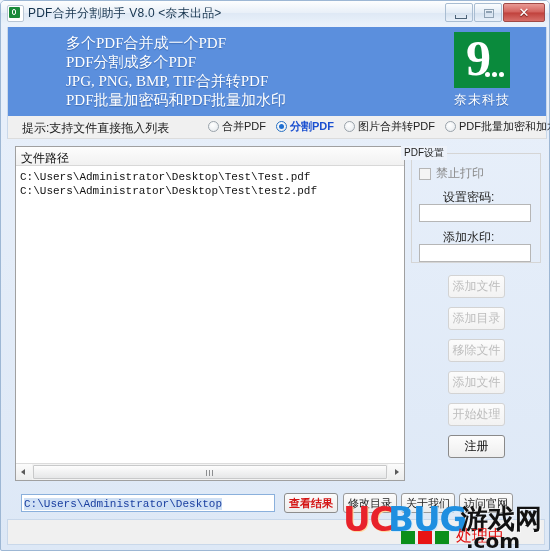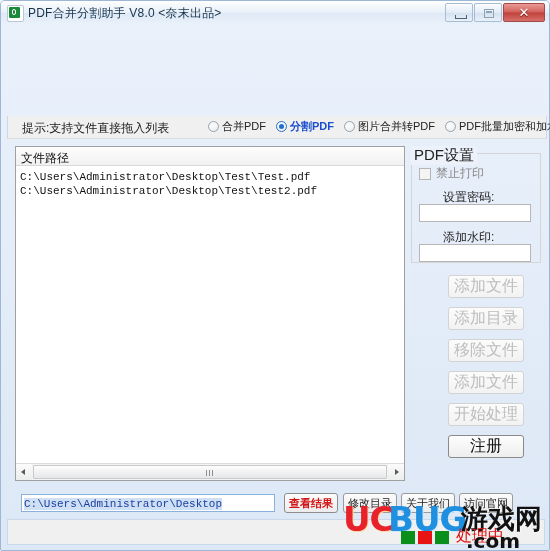--- a/index.html
+++ b/index.html
@@ -162,40 +162,40 @@
     content:"";position:absolute;left:50%;top:4px;margin-left:-4px;
     width:8px;height:6px;
     background:repeating-linear-gradient(to right,#8d8f91 0 1px,transparent 1px 3px);
   }
   
   .group{
     position:absolute;left:410px;top:152px;width:130px;height:110px;
     border:1px solid #d5d5d5;box-sizing:border-box;
   }
   .group-title{
-    position:absolute;left:410px;top:145px;background:#edf2fa;
-    padding:0 3px;font-size:15px;color:#222;
+    position:absolute;left:400px;top:145px;background:#edf2fa;
+    padding:0 3px;font-size:10px;color:#222;
   }
   .chk-row{position:absolute;left:418px;top:164px;display:flex;align-items:center;}
   .chkbox{
     width:12px;height:12px;box-sizing:border-box;
     border:1px solid #b5b5b5;background:#f4f4f4;margin-right:5px;flex:none;
   }
   .chk-label{font-size:12px;color:#8a8a8a;}
   .fld-label{position:absolute;font-size:12px;color:#222;margin-left:24px;}
   .fld{
     position:absolute;height:18px;width:112px;box-sizing:border-box;
     border:1px solid #b6b6b6;background:#ffffff;
   }
   .btncol{position:absolute;left:447px;top:274px;width:57px;}
   .btn{
-    width:76px;height:23px;margin-bottom:9px;box-sizing:border-box;
+    width:57px;height:23px;margin-bottom:9px;box-sizing:border-box;
     border:1px solid #d3d3d3;border-radius:3px;
     background:linear-gradient(#fcfcfc,#f2f2f2);
-    color:#bdbdbd;font-size:16px;
+    color:#bdbdbd;font-size:12px;
     display:flex;align-items:center;justify-content:center;
   }
   .btn.enabled{border:1px solid #8a8a8a;color:#111;
     background:linear-gradient(#fdfdfd,#eeeeee);}
   
   .bottombar{
     position:absolute;left:6px;top:492px;width:538px;height:24px;
   }
   .pathfield{
     position:absolute;left:14px;top:1px;width:254px;height:18px;
@@ -262,20 +262,39 @@
         </div>
       <div class="wbtn">
           <span class="g-max"></span>
         </div>
       <div class="wbtn close">
           <span class="g-close">✕</span>
         </div>
     </div>
   </div>
 
+  <div class="banner">
+    <div class="banner-lines">
+      <div>多个PDF合并成一个PDF</div>
+      <div>PDF分割成多个PDF</div>
+      <div>JPG, PNG, BMP, TIF合并转PDF</div>
+      <div>PDF批量加密码和PDF批量加水印</div>
+    </div>
+    <div class="logo-wrap">
+      <div class="logo-box">
+        <div class="logo-nine">9</div>
+        <div class="logo-dots">
+            <span></span>
+            <span></span>
+            <span></span>
+          </div>
+      </div>
+      <div class="logo-cap">奈末科技</div>
+    </div>
+  </div>
 
   <div class="tiprow">
     <div class="tiptext">提示:支持文件直接拖入列表</div>
     <div class="radios">
       <div class="radio">
         <span class="rdot"></span>
         <span class="rlabel">合并PDF</span>
       </div>
       <div class="radio on">
         <span class="rdot"></span>

